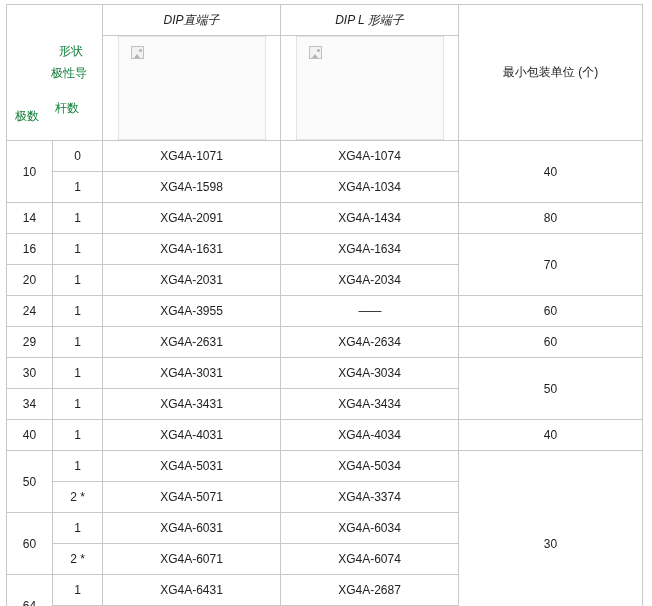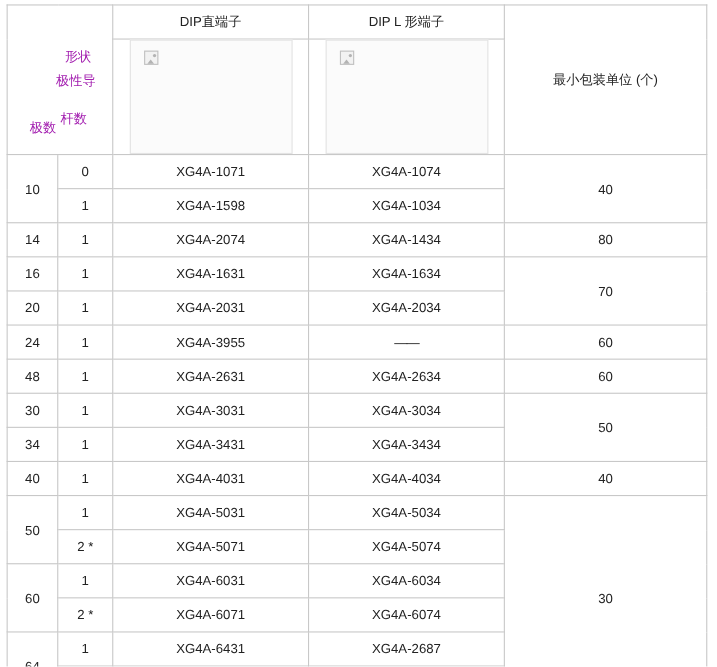--- a/index.html
+++ b/index.html
@@ -48,31 +48,32 @@
   
   .hdr-corner {
     position: relative;
     height: 148px;
     padding: 0;
   }
   .hdr-corner .lbl {
     position: absolute;
     white-space: nowrap;
     font-size: 12px;
-    color: #a21caf;
+    color: #15803d;
   }
   .lbl-shape { left: 52px; top: 38px; }
   .lbl-polar { left: 44px; top: 60px; }
   .lbl-rod   { left: 48px; top: 95px; }
-  .lbl-poles { left: 20px;  top: 103px; }
+  .lbl-poles { left: 8px;  top: 103px; }
 
   .hdr-title {
     height: 22px;
     font-size: 12px;
     border-bottom: 1px solid #c8c8c8;
+    font-style: italic;
   }
   .hdr-img-cell {
     height: 126px;
     vertical-align: middle;
   }
   .img-ph {
     width: 148px;
     height: 104px;
     margin: 0 auto;
     background: #fbfbfb;
@@ -165,21 +166,21 @@
           <td rowspan="2">40</td>
         </tr>
         <tr>
           <td>1</td>
           <td>XG4A-1598</td>
           <td>XG4A-1034</td>
         </tr>
         <tr>
           <td>14</td>
           <td>1</td>
-          <td>XG4A-2074</td>
+          <td>XG4A-2091</td>
           <td>XG4A-1434</td>
           <td>80</td>
         </tr>
         <tr>
           <td>16</td>
           <td>1</td>
           <td>XG4A-1631</td>
           <td>XG4A-1634</td>
           <td rowspan="2">70</td>
         </tr>
@@ -190,21 +191,21 @@
           <td>XG4A-2034</td>
         </tr>
         <tr>
           <td>24</td>
           <td>1</td>
           <td>XG4A-3955</td>
           <td class="dash">——</td>
           <td>60</td>
         </tr>
         <tr>
-          <td>48</td>
+          <td>29</td>
           <td>1</td>
           <td>XG4A-2631</td>
           <td>XG4A-2634</td>
           <td>60</td>
         </tr>
         <tr>
           <td>30</td>
           <td>1</td>
           <td>XG4A-3031</td>
           <td>XG4A-3034</td>
@@ -226,21 +227,21 @@
         <tr>
           <td rowspan="2">50</td>
           <td>1</td>
           <td>XG4A-5031</td>
           <td>XG4A-5034</td>
           <td rowspan="6">30</td>
         </tr>
         <tr>
           <td>2 *</td>
           <td>XG4A-5071</td>
-          <td>XG4A-5074</td>
+          <td>XG4A-3374</td>
         </tr>
         <tr>
           <td rowspan="2">60</td>
           <td>1</td>
           <td>XG4A-6031</td>
           <td>XG4A-6034</td>
         </tr>
         <tr>
           <td>2 *</td>
           <td>XG4A-6071</td>

